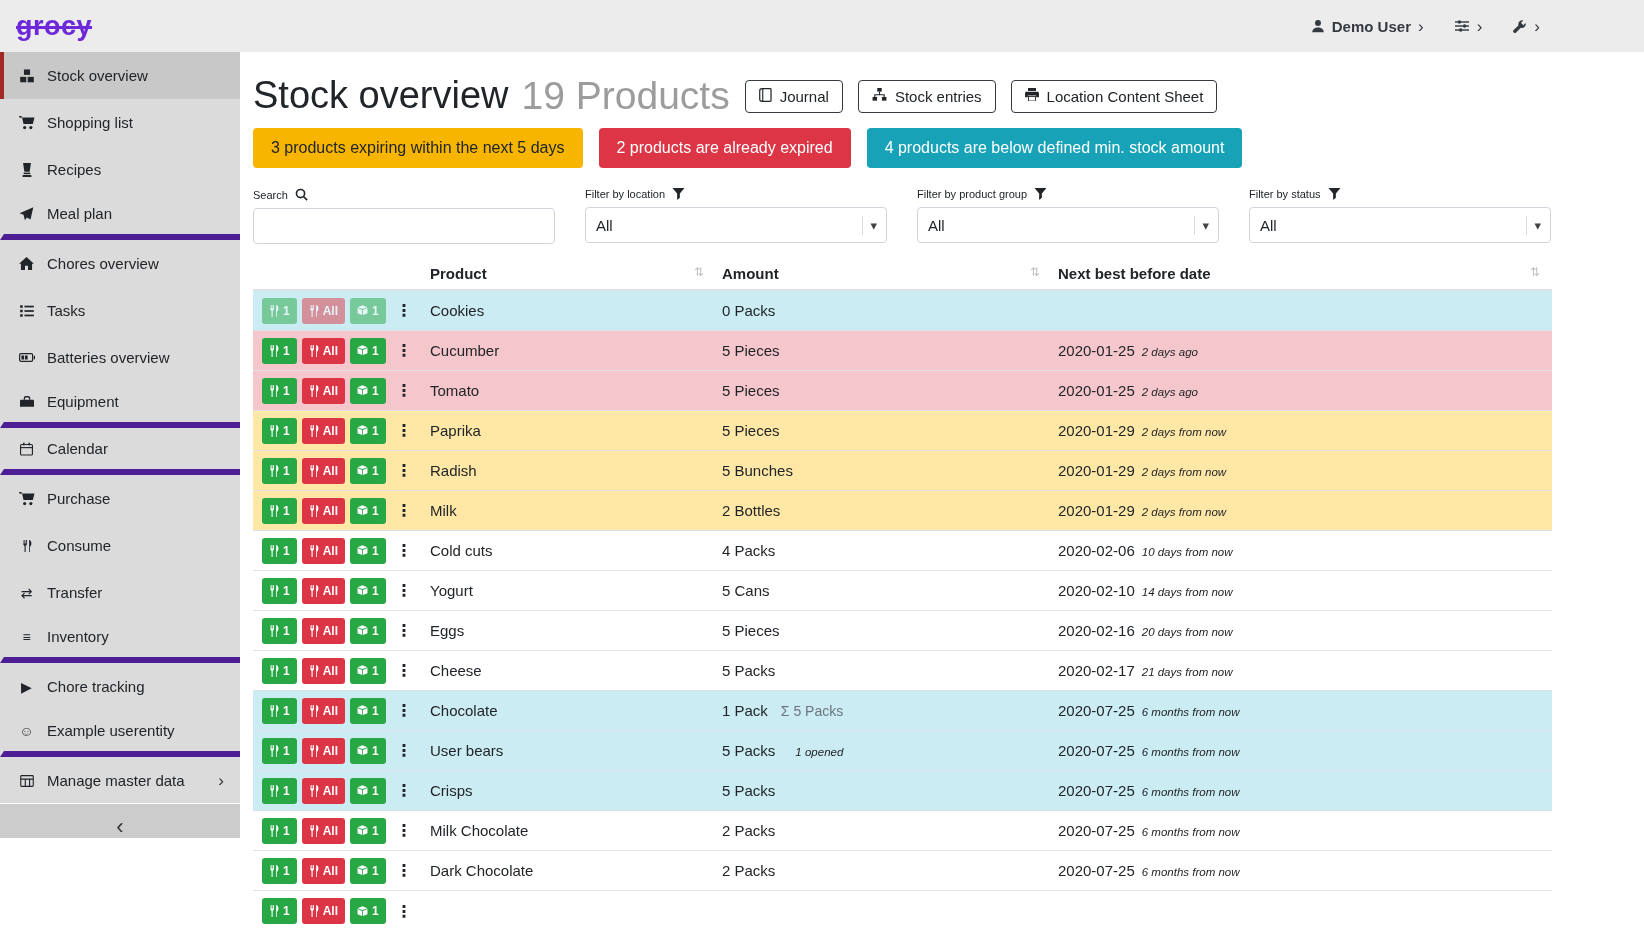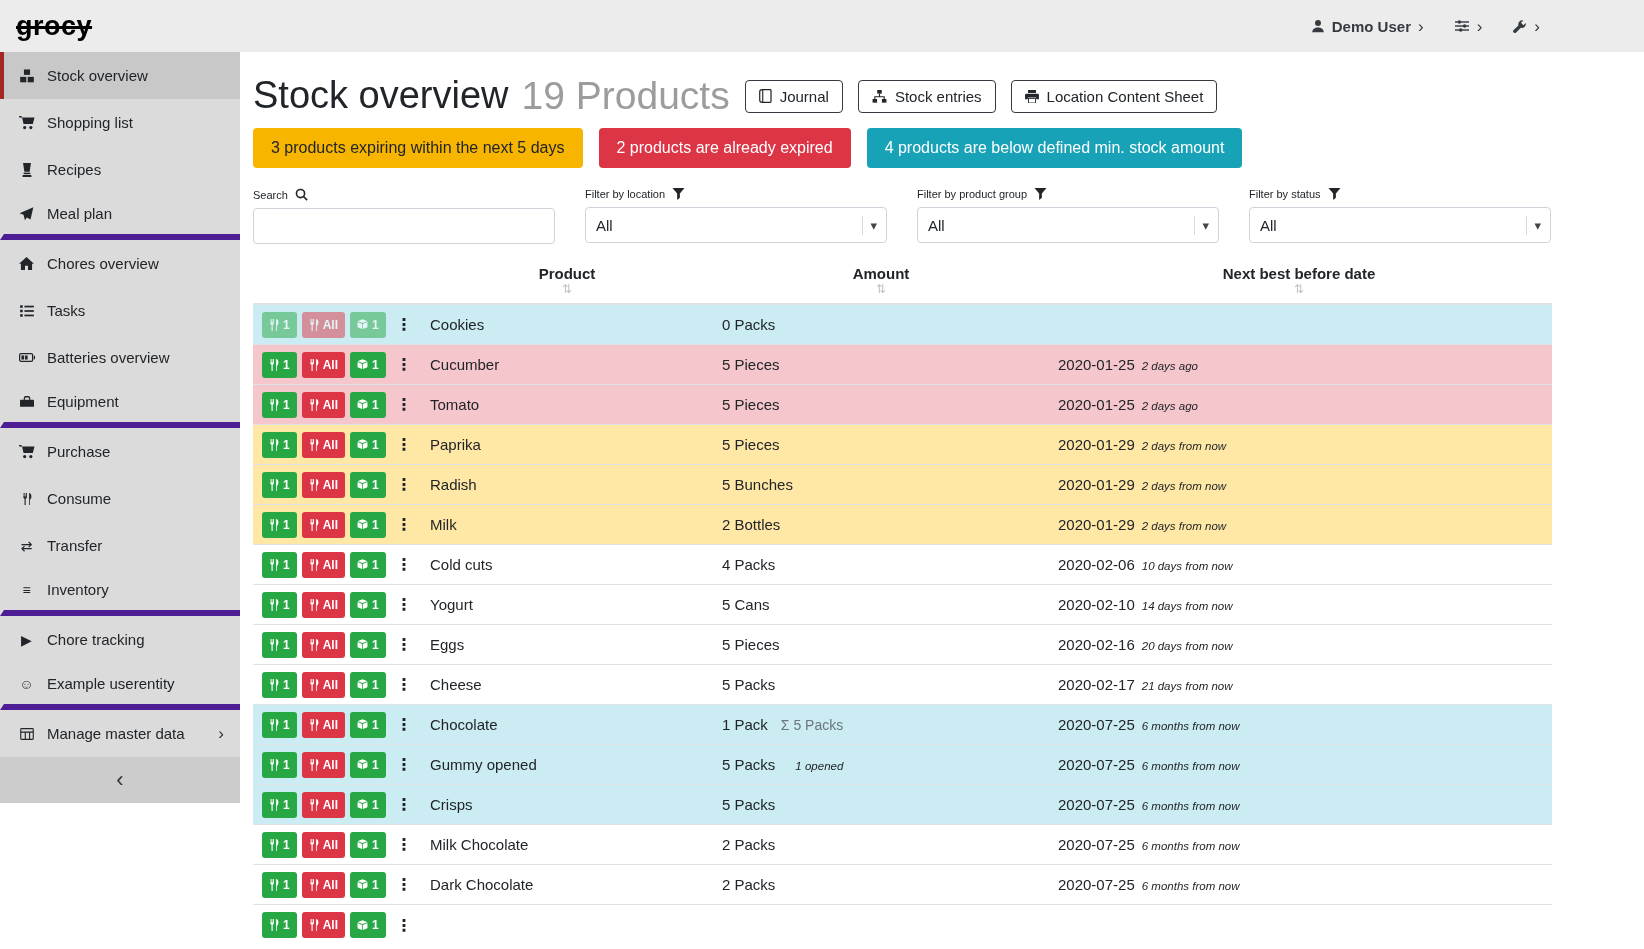--- a/index.html
+++ b/index.html
@@ -11,21 +11,21 @@
   }
   svg { display: block; }
 
   
   .navbar {
     height: 52px; background: #ececec;
     display: flex; align-items: center; justify-content: space-between;
     padding: 0 104px 0 16px;
   }
   .logo {
-    font-weight: bold; font-size: 27px; letter-spacing: .5px; color: #000000;
+    font-weight: bold; font-size: 27px; letter-spacing: .5px; color: #6d28d9;
     text-decoration: line-through; text-decoration-thickness: 3px; cursor: pointer;
   }
   .nav-right { display: flex; align-items: center; gap: 30px; color: #343a40; }
   .nav-group { display: flex; align-items: center; gap: 7px; font-size: 15px; font-weight: 600; cursor: pointer; }
   .nchev { font-size: 17px; font-weight: 400; color: #343a40; line-height: 1; }
 
   
   .layout { display: flex; height: 751px; }
   .sidebar { width: 240px; background: #dbdbdb; display: flex; flex-direction: column; flex-shrink: 0; }
   .side-item {
@@ -41,21 +41,21 @@
   .side-footer { flex: 1; background: #cccccc; display: flex; justify-content: center; align-items: flex-start; padding-top: 12px; }
   .collapse-btn { font-size: 22px; color: #333; cursor: pointer; line-height: 1; }
 
   
   .main { flex: 1; background: #fff; padding: 10px 92px 0 13px; }
   .title-row { display: flex; align-items: center; margin-top: 12px; }
   h1 { margin: 0; font-size: 38px; font-weight: 500; color: #212529; line-height: 1.15; }
   .subtitle { font-size: 39px; color: #9c9c9c; margin-left: 13px; font-weight: 400; }
   .header-buttons { display: flex; gap: 15px; margin-left: 15px; }
   .btn-outline {
-    display: inline-flex; align-items: center; gap: 8px;
+    display: inline-flex; align-items: flex-start; gap: 8px;
     background: #fff; border: 1px solid #343a40; border-radius: 4px;
     padding: 7px 13px; font-size: 15px; color: #212529;
     font-family: inherit; cursor: pointer;
   }
 
   .banners { display: flex; gap: 16px; margin-top: 10px; }
   .banner { border-radius: 4px; padding: 11px 18px; font-size: 16px; cursor: pointer; }
   .banner-warning { background: var(--warning); color: #212529; }
   .banner-danger  { background: var(--danger);  color: #fff; }
   .banner-info    { background: var(--info);    color: #fff; }
@@ -72,21 +72,21 @@
     background: #fff; display: flex; align-items: center;
     padding: 0 4px 0 10px; font-size: 15px; cursor: pointer; position: relative;
   }
   .select > span:first-child { flex: 1; }
   .caret { color: #444; font-size: 13px; border-left: 1px solid #d7dbdf; padding: 3px 5px 3px 7px; line-height: 1; }
 
   
   .table { margin-top: 16px; }
   .t-head, .t-row { display: grid; grid-template-columns: 177px 292px 336px 1fr; align-items: center; }
   .t-head { border-bottom: 2px solid #dee2e6; padding: 5px 0 7px; font-weight: bold; font-size: 15px; }
-  .th { display: flex; align-items: center; justify-content: space-between; padding-right: 18px; flex-direction: column; }
+  .th { display: flex; align-items: flex-start; justify-content: space-between; padding-right: 18px; }
   .th:last-child { padding-right: 12px; }
   .sort { color: #bcc0c4; font-size: 12px; font-weight: 400; }
   .t-row { height: 40px; border-bottom: 1px solid #dee2e6; font-size: 15px; }
   .row-info    { background: var(--row-info); }
   .row-danger  { background: var(--row-danger); }
   .row-warning { background: var(--row-warning); }
   .cell-actions { display: flex; align-items: center; gap: 5px; padding-left: 9px; }
   .btn-sm {
     height: 26px; border: none; border-radius: 3px; color: #fff;
     font-size: 12px; font-weight: bold; font-family: inherit;
@@ -232,20 +232,32 @@
     <span class="side-icon">
             <svg width="14" height="13" viewBox="0 0 16 14" fill="currentColor">
               <path d="M1.2 5h13.6c.7 0 1.2.5 1.2 1.2V13H0V6.2C0 5.5.5 5 1.2 5z"></path>
               <path d="M5 5V3.2C5 2.3 5.7 1.6 6.6 1.6h2.8c.9 0 1.6.7 1.6 1.6V5" fill="none" stroke="currentColor" stroke-width="1.5"></path>
             </svg>
           </span>
     <span class="side-label">Equipment</span>
 
   </div>
 
+  <div class="side-item divider-after">
+    <span class="side-icon">
+            <svg width="13" height="14" viewBox="0 0 16 16" fill="currentColor">
+              <rect x="0.7" y="2.4" width="14.6" height="13" rx="1.4" fill="none" stroke="currentColor" stroke-width="1.4"></rect>
+              <rect x="0.7" y="5.6" width="14.6" height="1.4"></rect>
+              <rect x="3.8" y="0.2" width="1.8" height="3.4"></rect>
+              <rect x="10.4" y="0.2" width="1.8" height="3.4"></rect>
+            </svg>
+          </span>
+    <span class="side-label">Calendar</span>
+
+  </div>
 
   <div class="side-item">
     <span class="side-icon">
             <svg width="16" height="15" viewBox="0 0 17 16" fill="currentColor">
               <path d="M0 1h2.6l.5 1.7h13.4l-1.8 6.8H4.8L3.3 3 .4 2.6z"></path>
               <circle cx="6" cy="13.4" r="1.7"></circle>
               <circle cx="12.6" cy="13.4" r="1.7"></circle>
             </svg>
           </span>
     <span class="side-label">Purchase</span>
@@ -910,21 +922,21 @@
                     <path d="M8 0 .8 2.6 8 5.2l7.2-2.6z"></path>
                     <path d="M.8 4v7.4L7.4 14V6.6zM15.2 4 8.6 6.6V14l6.6-2.6z"></path>
                   </svg>
                 </span>
         <span>1</span>
       </button>
       <button class="btn-sm btn-dots">
         <span>⋮</span>
       </button>
     </div>
-    <div class="cell cell-product"><span class="pname">Gummy opened</span></div>
+    <div class="cell cell-product"><span class="pname">User bears</span></div>
     <div class="cell cell-amount">
       <span class="aval">5 Packs</span><span class="asum"></span><span class="anote">1 opened</span>
     </div>
     <div class="cell cell-date">
       <span class="dval">2020-07-25</span><span class="dnote">6 months from now</span>
     </div>
   </div>
 
   <div class="t-row row-info">
     <div class="cell cell-actions">

